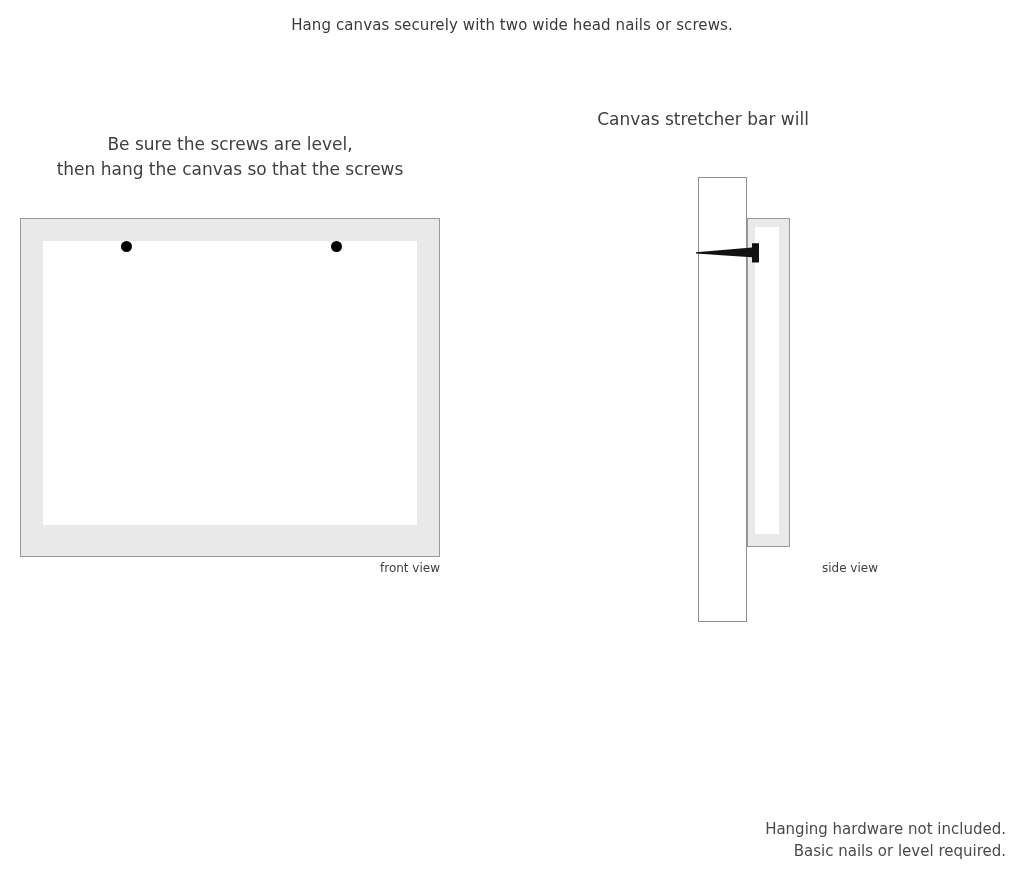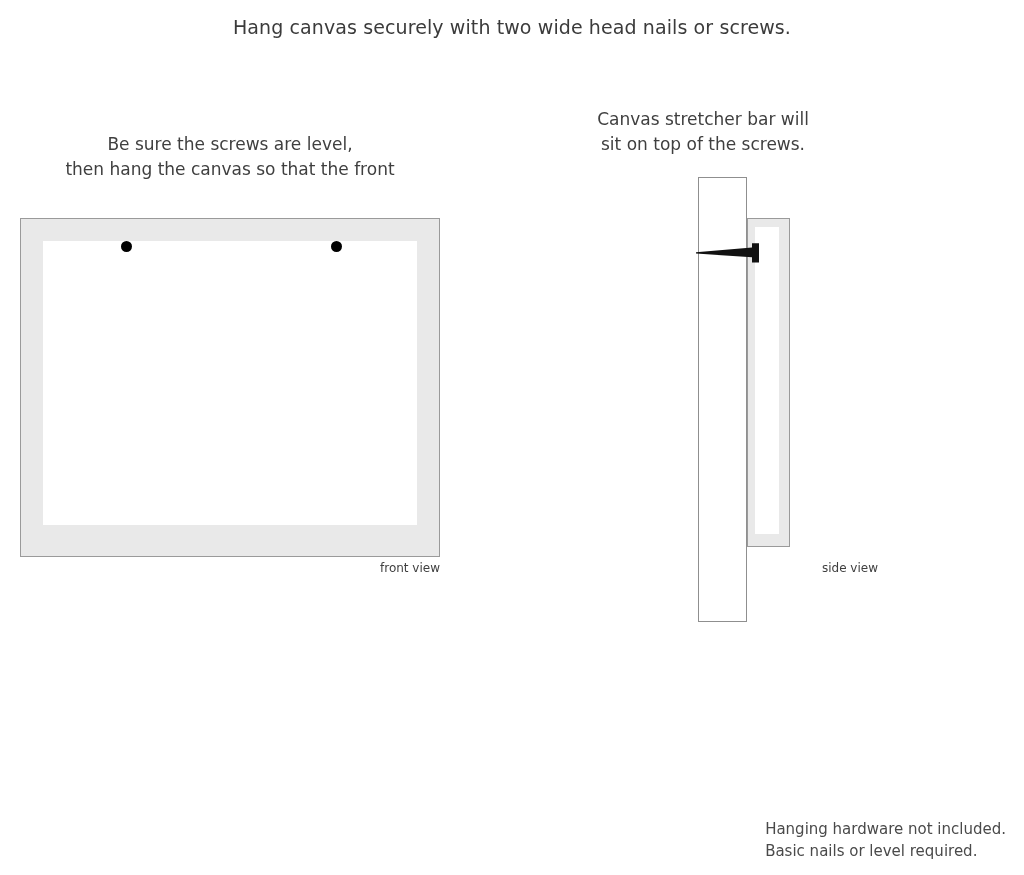--- a/index.html
+++ b/index.html
@@ -16,21 +16,21 @@
     overflow: hidden;
   }
 
   
   .title {
     position: absolute;
     left: 0;
     top: 16px;
     width: 1024px;
     text-align: center;
-    font-size: 19px;
+    font-size: 15px;
     font-weight: 400;
     letter-spacing: 0.1px;
     color: #3b3b3b;
     white-space: nowrap;
   }
 
   
   .caption {
     position: absolute;
     text-align: center;
@@ -153,39 +153,39 @@
     height: 22px;
     z-index: 3;
   }
   .side-screw svg { display: block; }
 
   
   .footnote {
     position: absolute;
     right: 18px;
     top: 818px;
+    text-align: right;
     font-size: 15px;
     line-height: 22px;
     color: #4a4a4a;
   }
   .footnote div { white-space: nowrap; }
 </style>
 </head>
 <body>
 
 <div class="title">Hang canvas securely with two wide head nails or screws.</div>
 
 <div class="caption caption-left">
   <div>Be sure the screws are level,</div>
-  <div>then hang the canvas so that the front</div>
+  <div>then hang the canvas so that the screws</div>
 </div>
 
 <div class="caption caption-right">
   <div>Canvas stretcher bar will</div>
-  <div>sit on top of the screws.</div>
 </div>
 
 <div class="front-view">
   <div class="frame-outer">
     <div class="frame-inner"></div>
     <div class="screw-dot screw-dot-left"></div>
     <div class="screw-dot screw-dot-right"></div>
   </div>
 </div>
 <div class="view-label label-front">front view</div>

